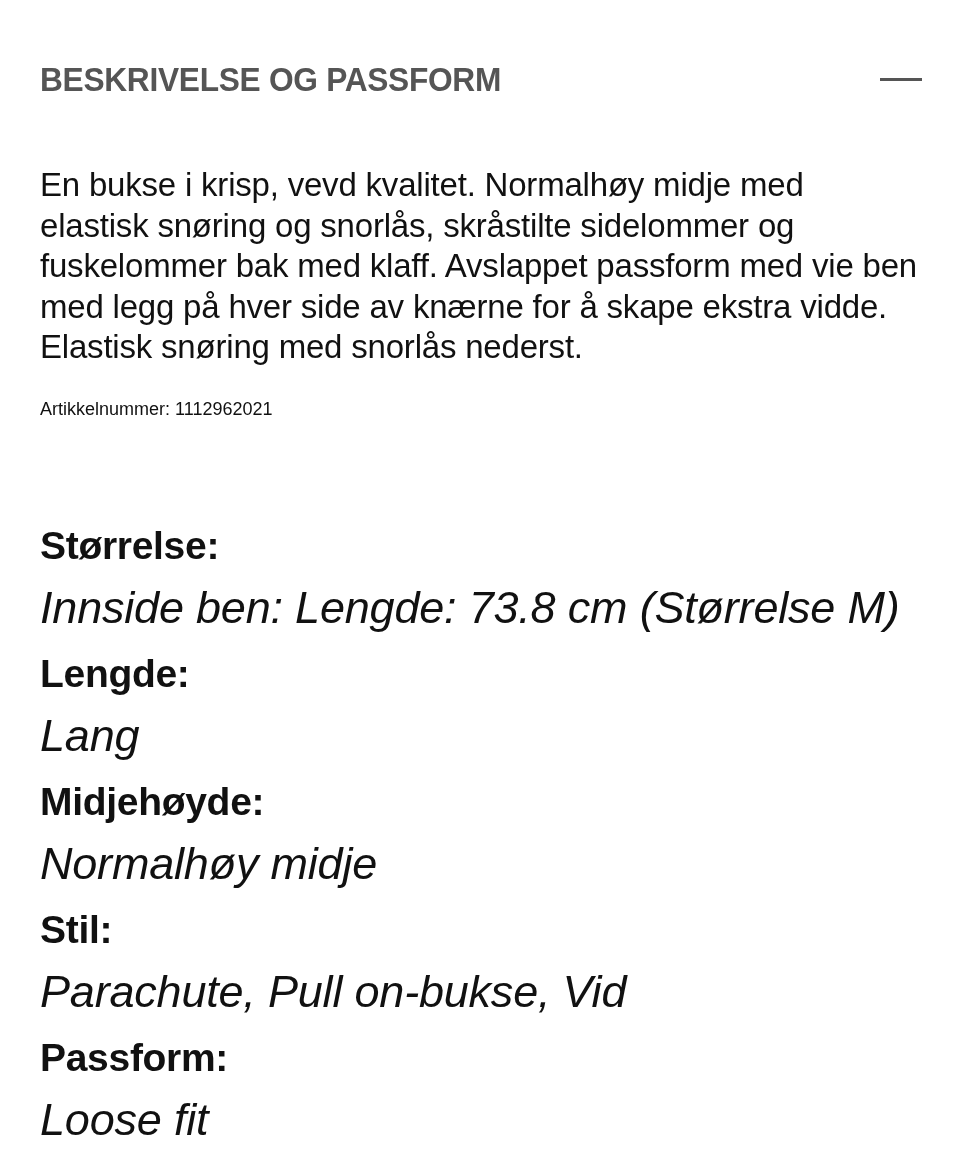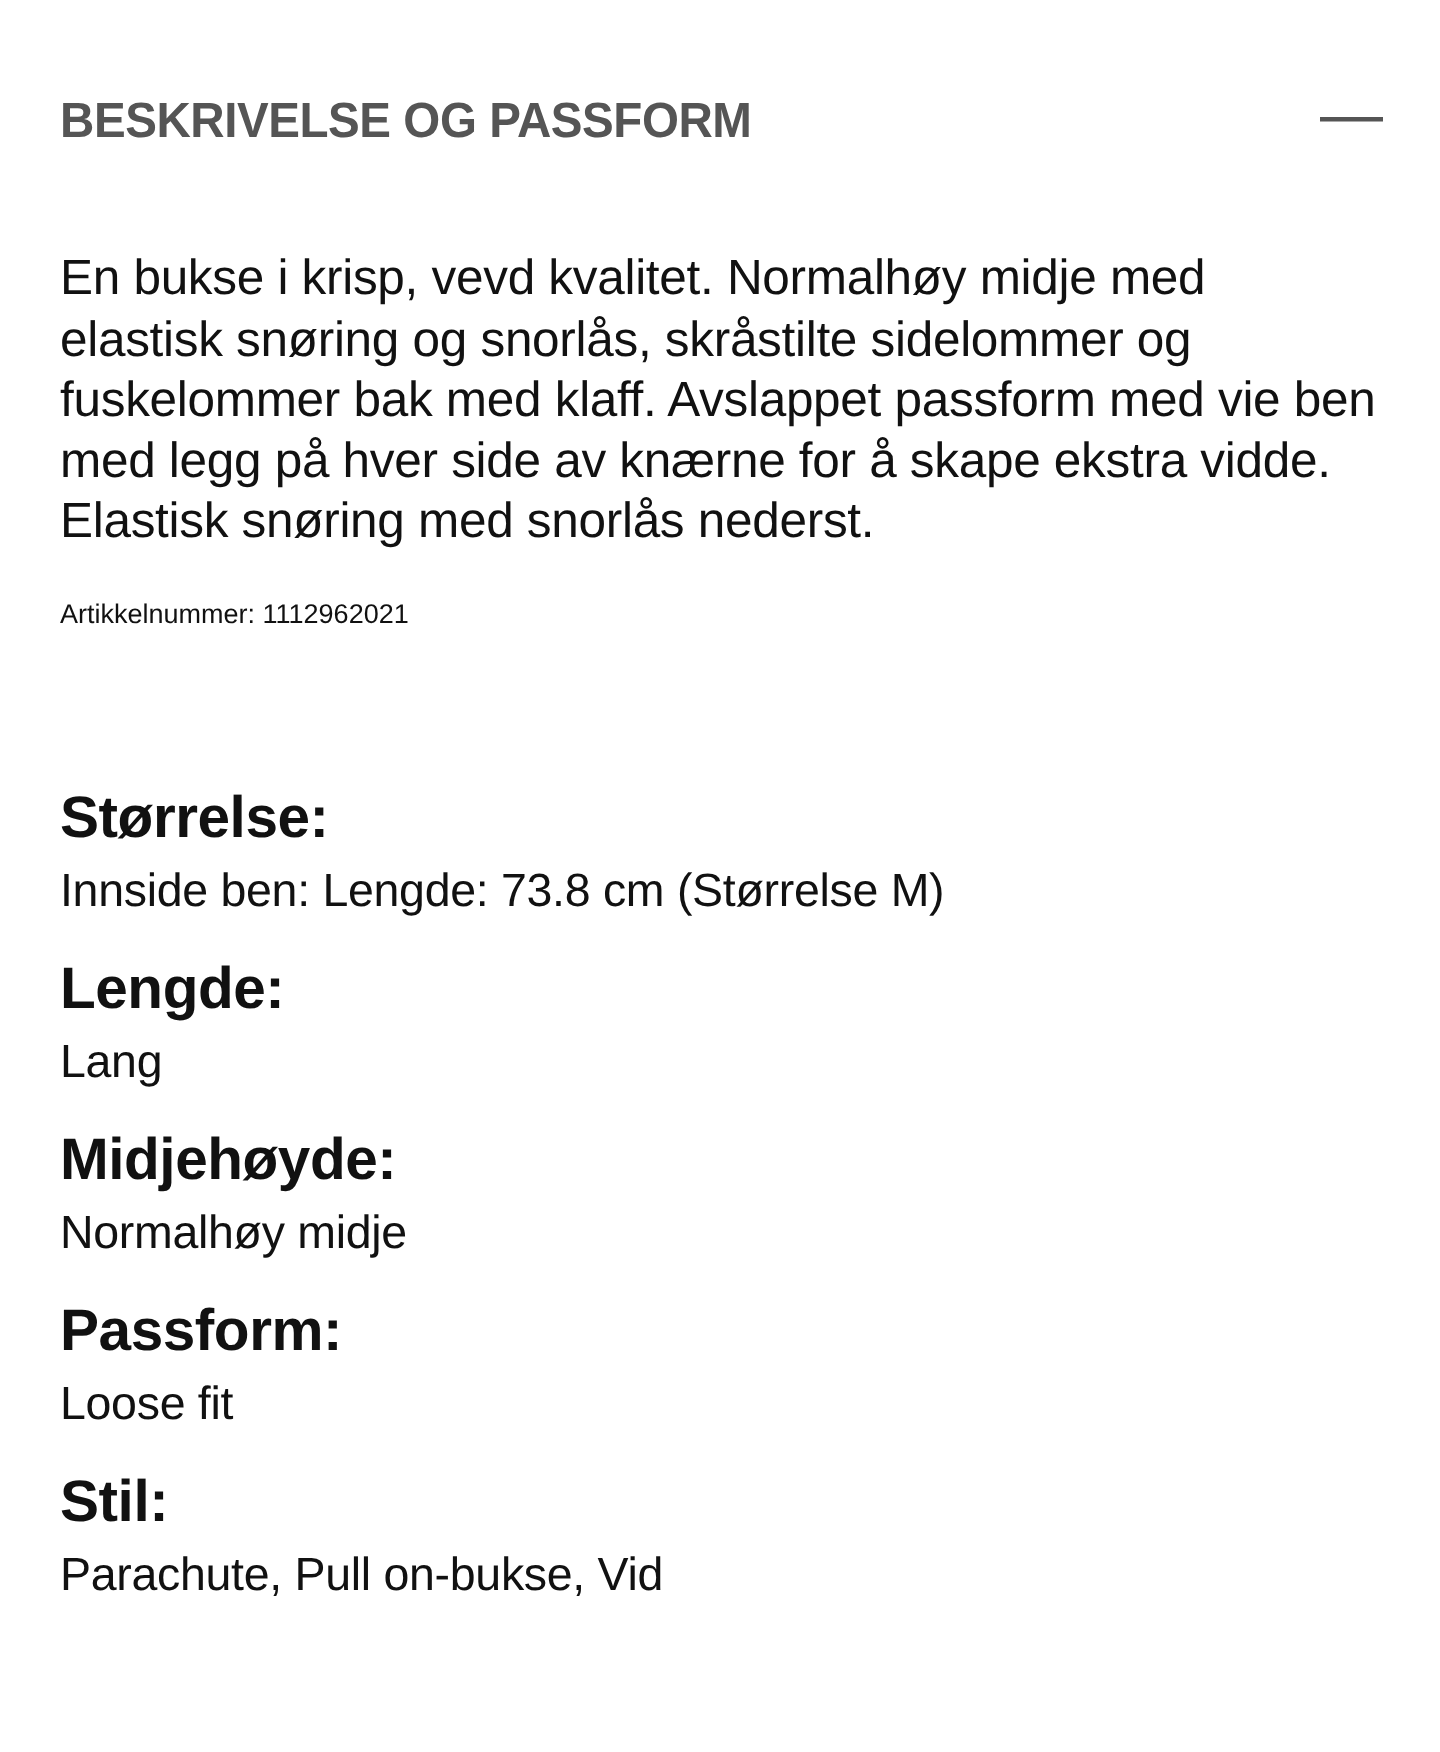--- a/index.html
+++ b/index.html
@@ -80,25 +80,26 @@
       margin-bottom: 24px;
     }
     .spec-label {
       font-weight: bold;
       font-size: 39px;
       line-height: 40px;
       color: #111111;
       letter-spacing: -0.3px;
     }
     .spec-value {
-      font-size: 31px;
+      font-size: 45px;
       line-height: 44px;
       color: #111111;
       letter-spacing: -0.2px;
-      margin-top: 6px;
+      margin-top: 20px;
+      font-style: italic;
     }
   </style>
 </head>
 <body>
 
 <div class="accordion-header">
   <span class="accordion-title">BESKRIVELSE OG PASSFORM</span>
   <span class="collapse-icon">
     <span class="bar"></span>
   </span>
@@ -115,20 +116,20 @@
   </div>
   <div class="spec-item">
     <div class="spec-label">Lengde:</div>
     <div class="spec-value">Lang</div>
   </div>
   <div class="spec-item">
     <div class="spec-label">Midjehøyde:</div>
     <div class="spec-value">Normalhøy midje</div>
   </div>
   <div class="spec-item">
+    <div class="spec-label">Stil:</div>
+    <div class="spec-value">Parachute, Pull on-bukse, Vid</div>
+  </div>
+  <div class="spec-item">
     <div class="spec-label">Passform:</div>
     <div class="spec-value">Loose fit</div>
-  </div>
-  <div class="spec-item">
-    <div class="spec-label">Stil:</div>
-    <div class="spec-value">Parachute, Pull on-bukse, Vid</div>
   </div>
 </div>
 
 </body></html>

